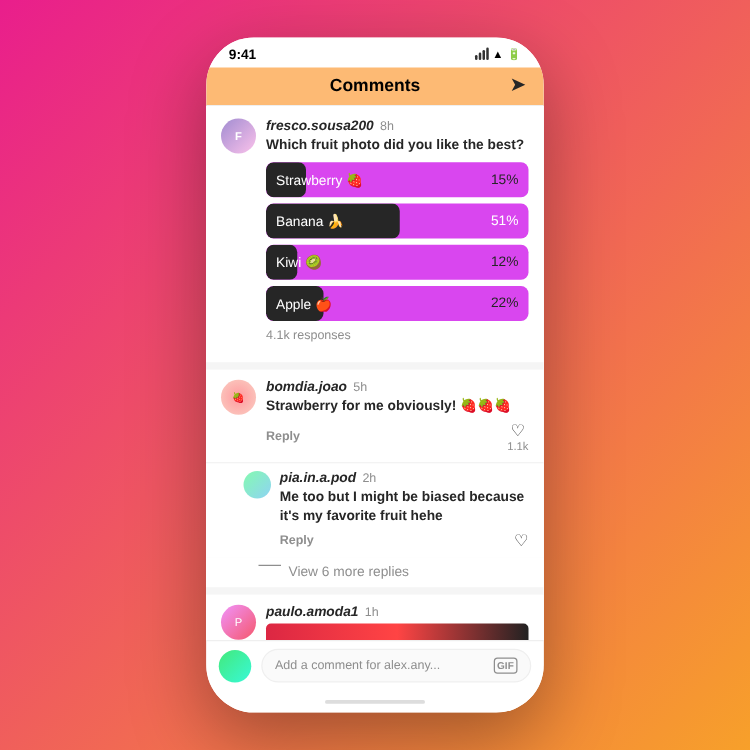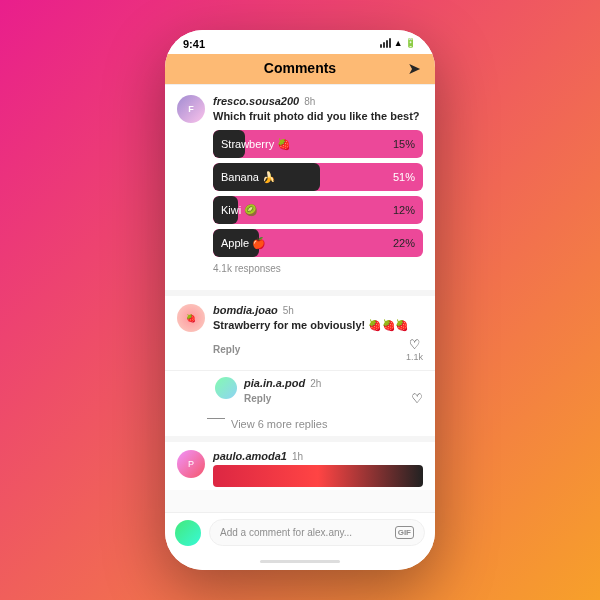--- a/index.html
+++ b/index.html
@@ -139,21 +139,21 @@
 
     
     .poll-container {
       margin: 6px 0;
     }
     .poll-option {
       display: flex;
       align-items: center;
       margin-bottom: 5px;
       position: relative;
-      background: #ec4899;
+      background: #d946ef;
       border-radius: 6px;
       overflow: hidden;
       height: 28px;
     }
     .poll-bar {
       position: absolute;
       left: 0;
       top: 0;
       height: 100%;
       background: #262626;
@@ -222,21 +222,21 @@
       cursor: pointer;
     }
     .like-count {
       font-size: 9px;
       color: #8e8e8e;
     }
 
     .sub-reply {
       display: flex;
       gap: 7px;
-      padding: 6px 12px 6px 50px;
+      padding: 6px 12px 6px 30px;
       background: #fff;
     }
     .sub-reply-content {
       flex: 1;
     }
 
     .view-more-replies {
       display: flex;
       align-items: flex-start;
       gap: 6px;
@@ -445,20 +445,21 @@
       </div>
     </div>
 
     <div class="sub-reply">
       <div class="avatar-small av-pia"></div>
       <div class="sub-reply-content">
         <div class="comment-meta">
           <span class="username">pia.in.a.pod</span>
           <span class="time-ago">2h</span>
         </div>
+        <div class="comment-text">Me too but I might be biased because it's my favorite fruit hehe</div>
         <div class="reply-actions">
           <span class="reply-btn">Reply</span>
           <div class="like-area">
             <span class="heart-icon">♡</span>
           </div>
         </div>
       </div>
     </div>
 
     <div class="view-more-replies">

